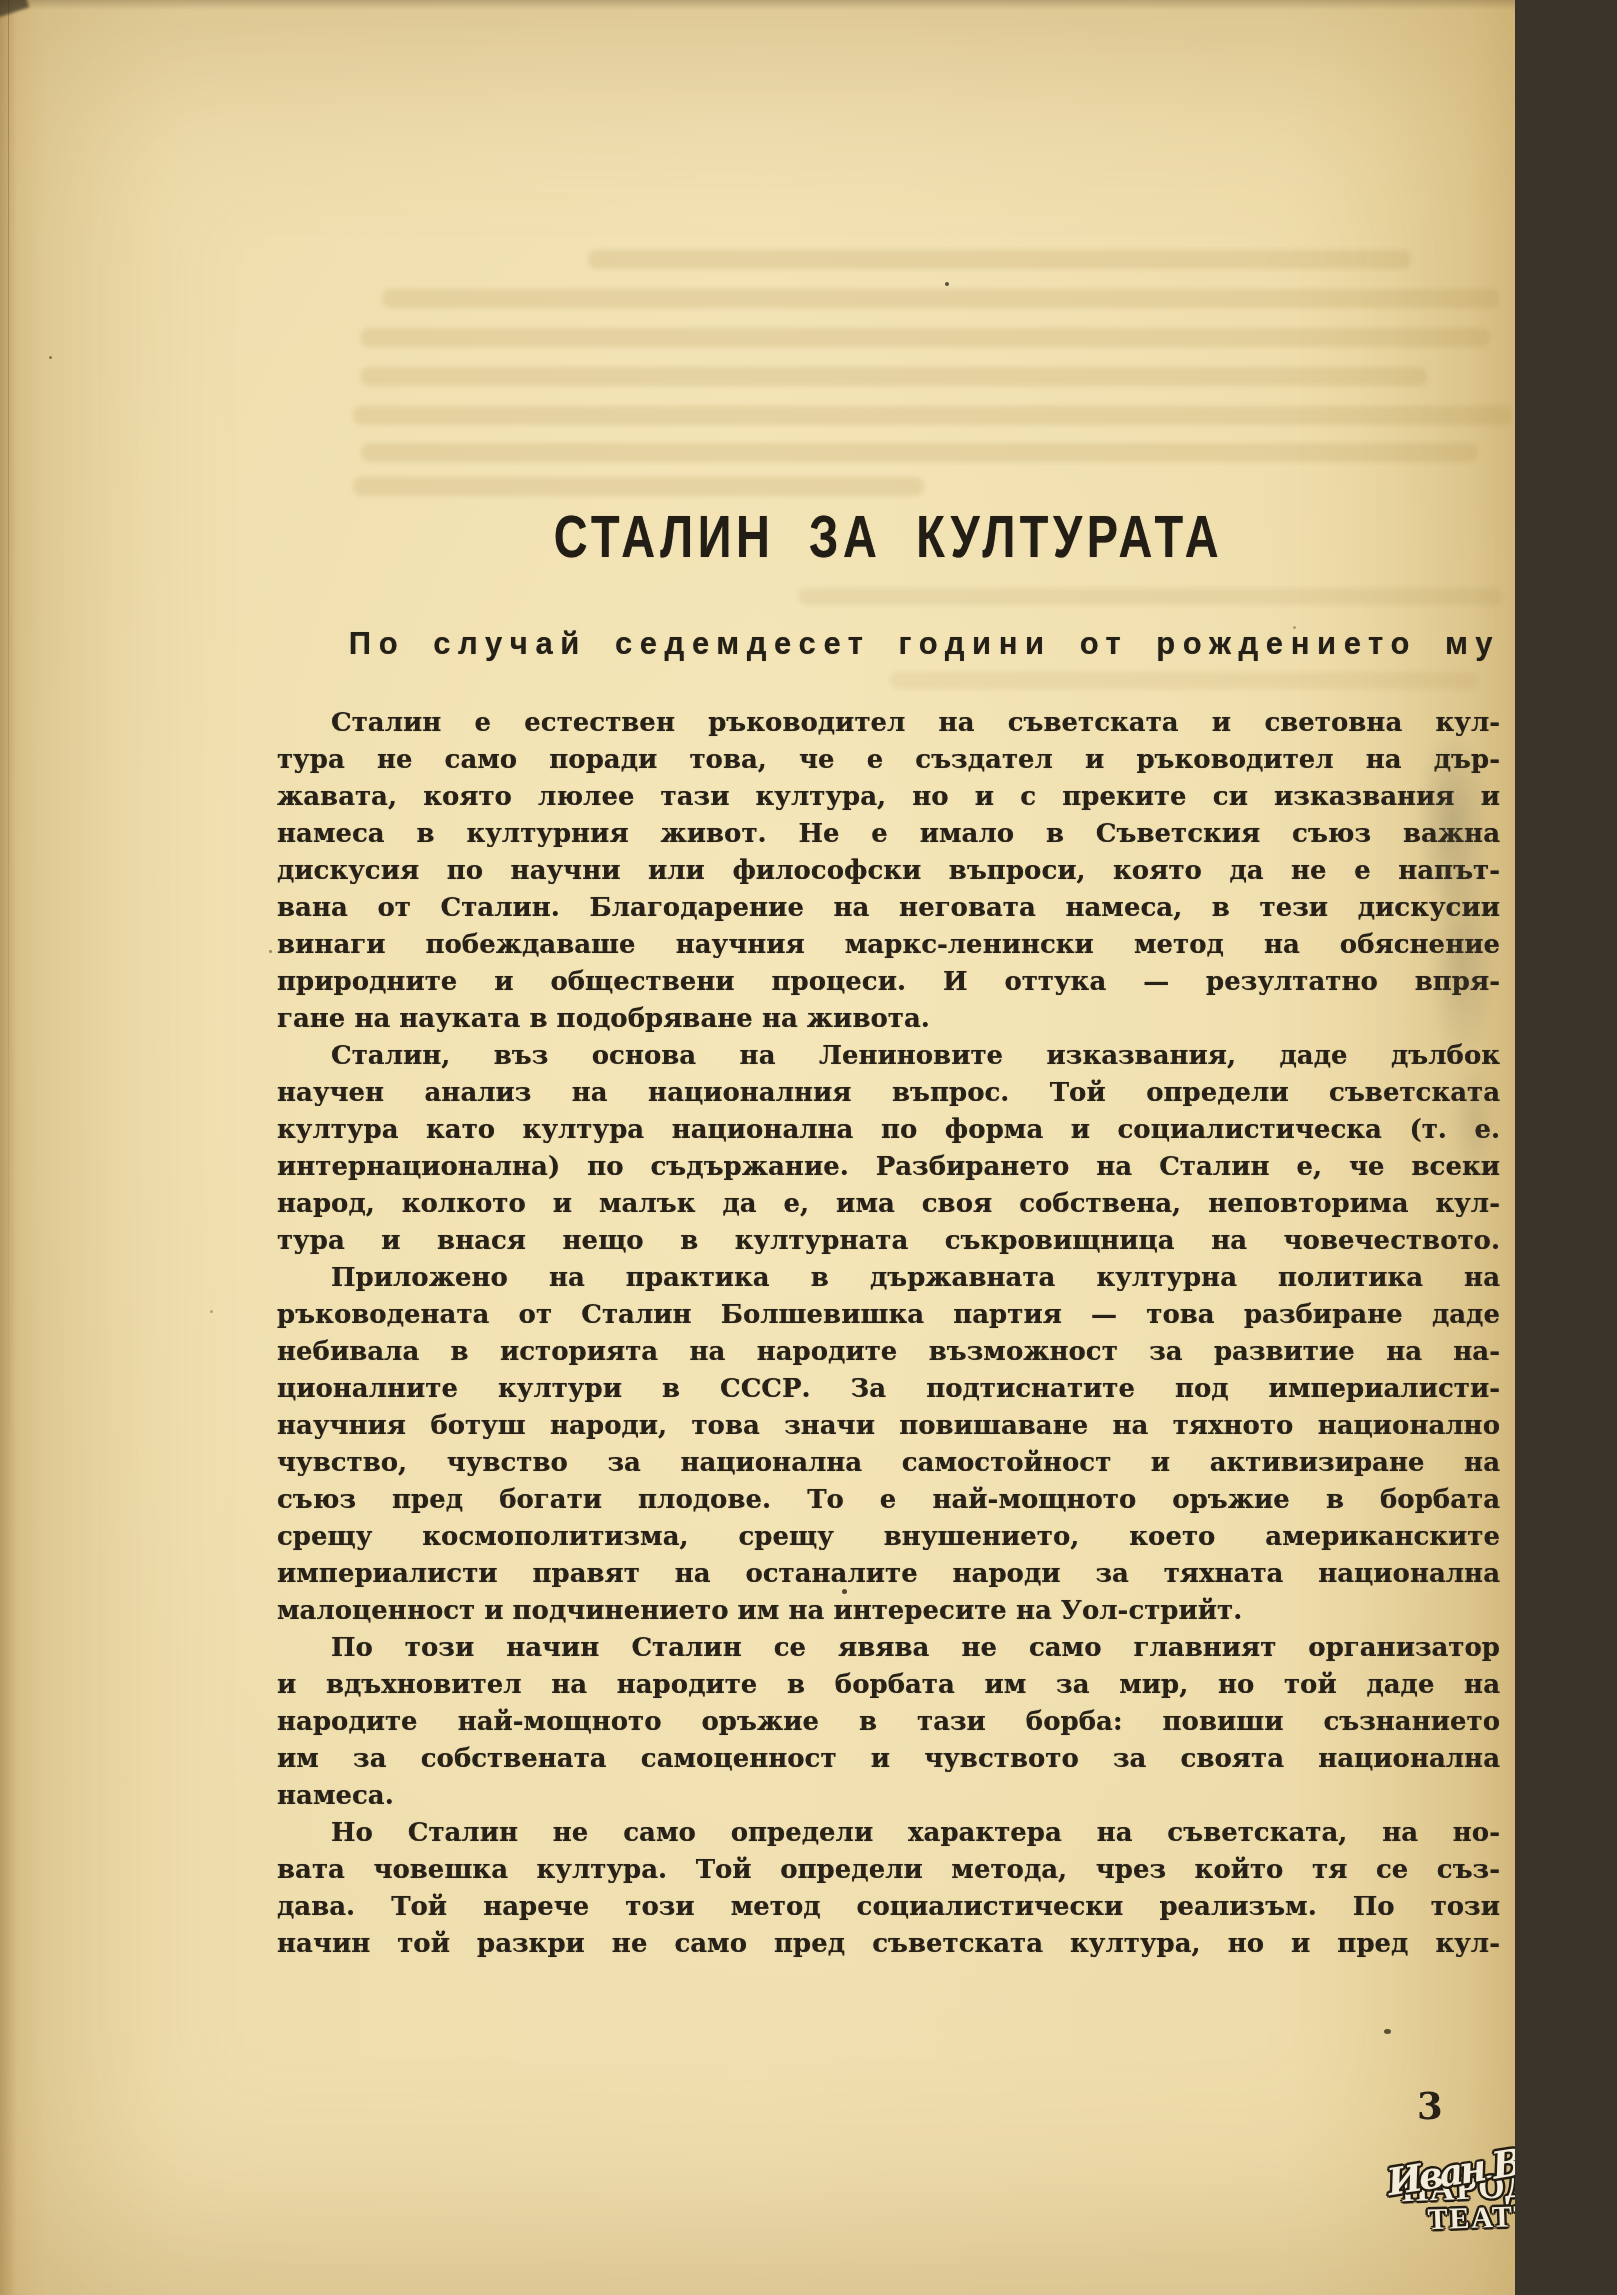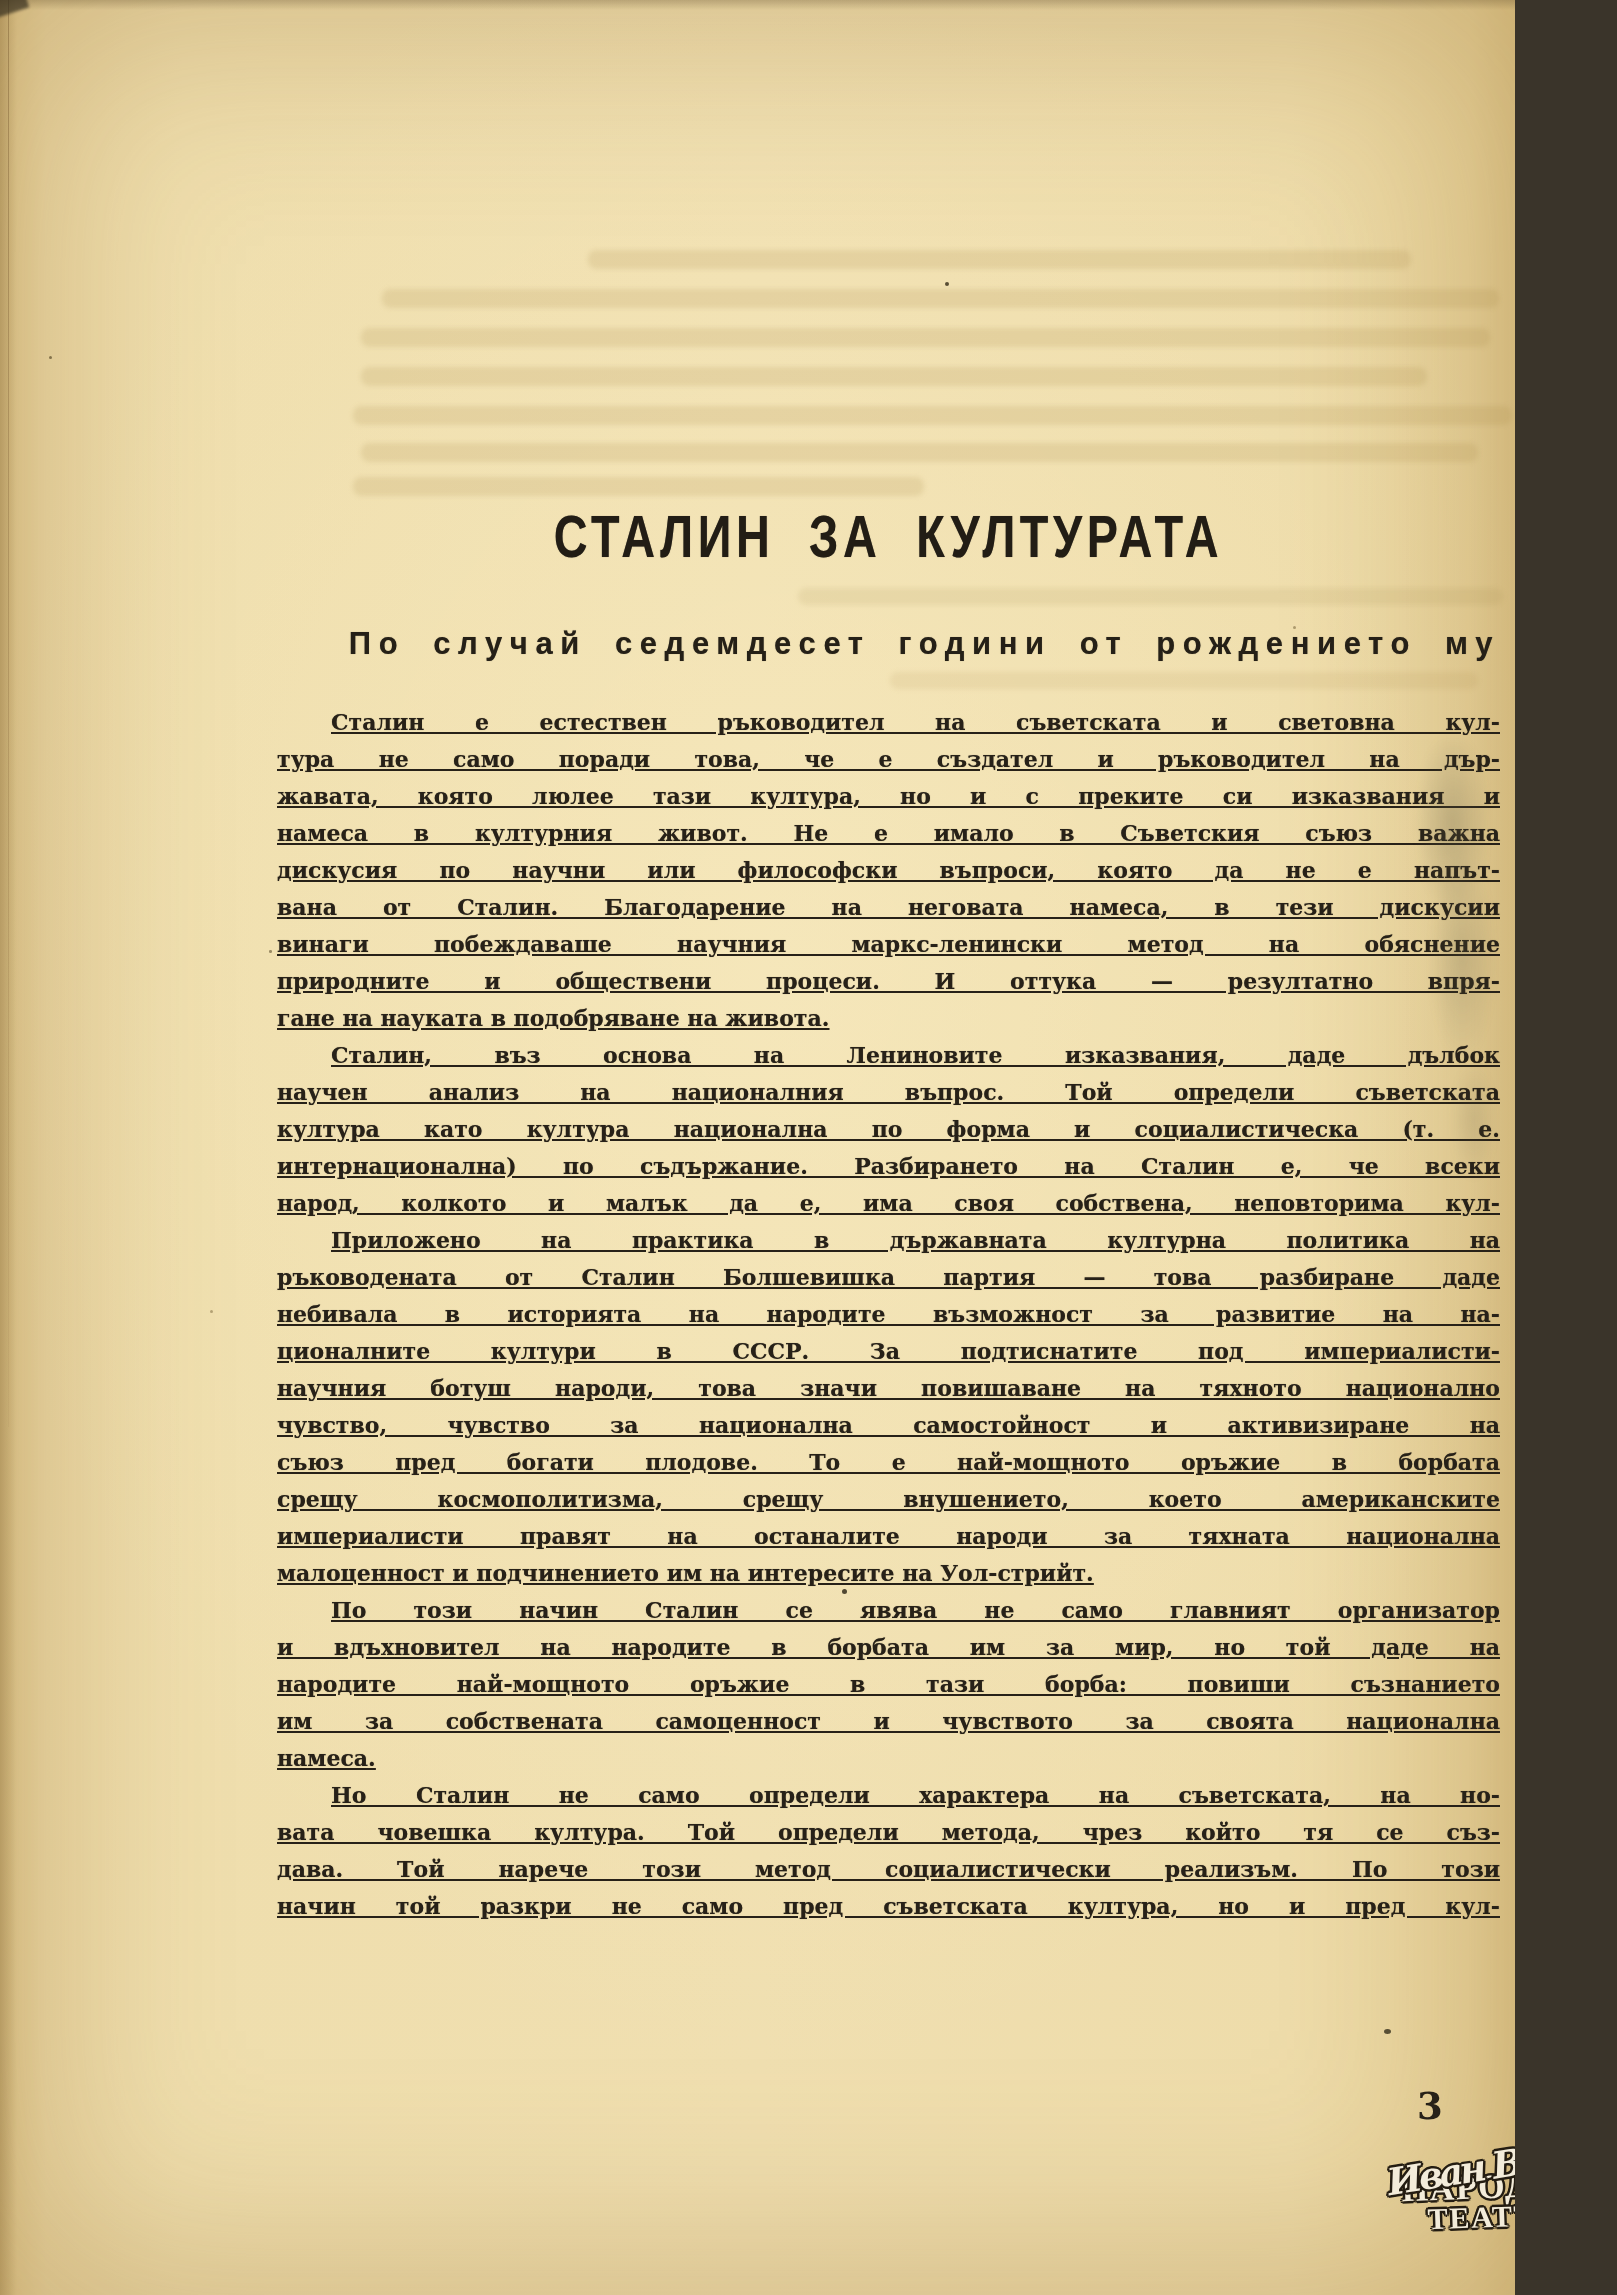--- a/index.html
+++ b/index.html
@@ -59,26 +59,25 @@
     white-space:nowrap;
     text-shadow:0 0 0.8px rgba(34,29,21,.5);
   }
 
   
   .body-text{
     position:absolute;top:704px;left:277px;width:1223px;
     color:#272118;
   }
   .line{
-    font-size:22px;line-height:37px;height:37px;
+    font-size:26px;line-height:37px;height:37px;
     font-weight:700;
     text-align:justify;text-align-last:justify;
     white-space:normal;
     text-shadow:0 0 0.8px rgba(39,33,24,.55);
-    text-decoration:underline;
   }
   .line.indent{text-indent:54px;}
   .line.no-just{text-align-last:left;}
 
   .page-number{
     position:absolute;top:2084px;left:1417px;
     font-size:37px;font-weight:700;color:#272118;
     font-family:"DejaVu Serif", serif;
   }
 
@@ -182,20 +181,21 @@
       <div class="line">дискусия по научни или философски въпроси, която да не е напът-</div>
       <div class="line">вана от Сталин. Благодарение на неговата намеса, в тези дискусии</div>
       <div class="line">винаги побеждаваше научния маркс-ленински метод на обяснение</div>
       <div class="line">природните и обществени процеси. И оттука — резултатно впря-</div>
       <div class="line no-just">гане на науката в подобряване на живота.</div>
       <div class="line indent">Сталин, въз основа на Лениновите изказвания, даде дълбок</div>
       <div class="line">научен анализ на националния въпрос. Той определи съветската</div>
       <div class="line">култура като култура национална по форма и социалистическа (т. е.</div>
       <div class="line">интернационална) по съдържание. Разбирането на Сталин е, че всеки</div>
       <div class="line">народ, колкото и малък да е, има своя собствена, неповторима кул-</div>
+      <div class="line">тура и внася нещо в културната съкровищница на човечеството.</div>
       <div class="line indent">Приложено на практика в държавната културна политика на</div>
       <div class="line">ръководената от Сталин Болшевишка партия — това разбиране даде</div>
       <div class="line">небивала в историята на народите възможност за развитие на на-</div>
       <div class="line">ционалните култури в СССР. За подтиснатите под империалисти-</div>
       <div class="line">научния ботуш народи, това значи повишаване на тяхното национално</div>
       <div class="line">чувство, чувство за национална самостойност и активизиране на</div>
       <div class="line">съюз пред богати плодове. То е най-мощното оръжие в борбата</div>
       <div class="line">срещу космополитизма, срещу внушението, което американските</div>
       <div class="line">империалисти правят на останалите народи за тяхната национална</div>
       <div class="line no-just">малоценност и подчинението им на интересите на Уол-стрийт.</div>

